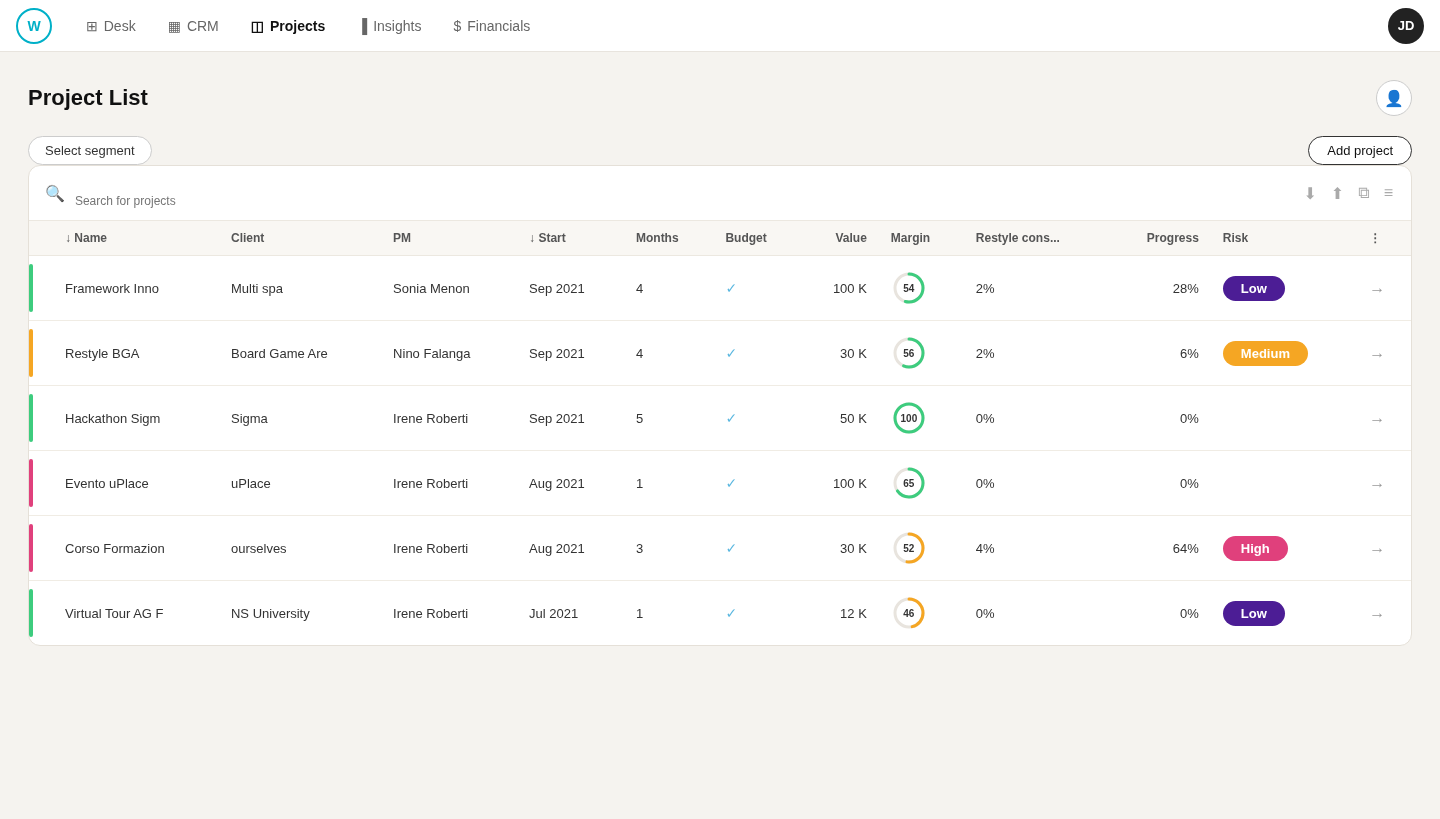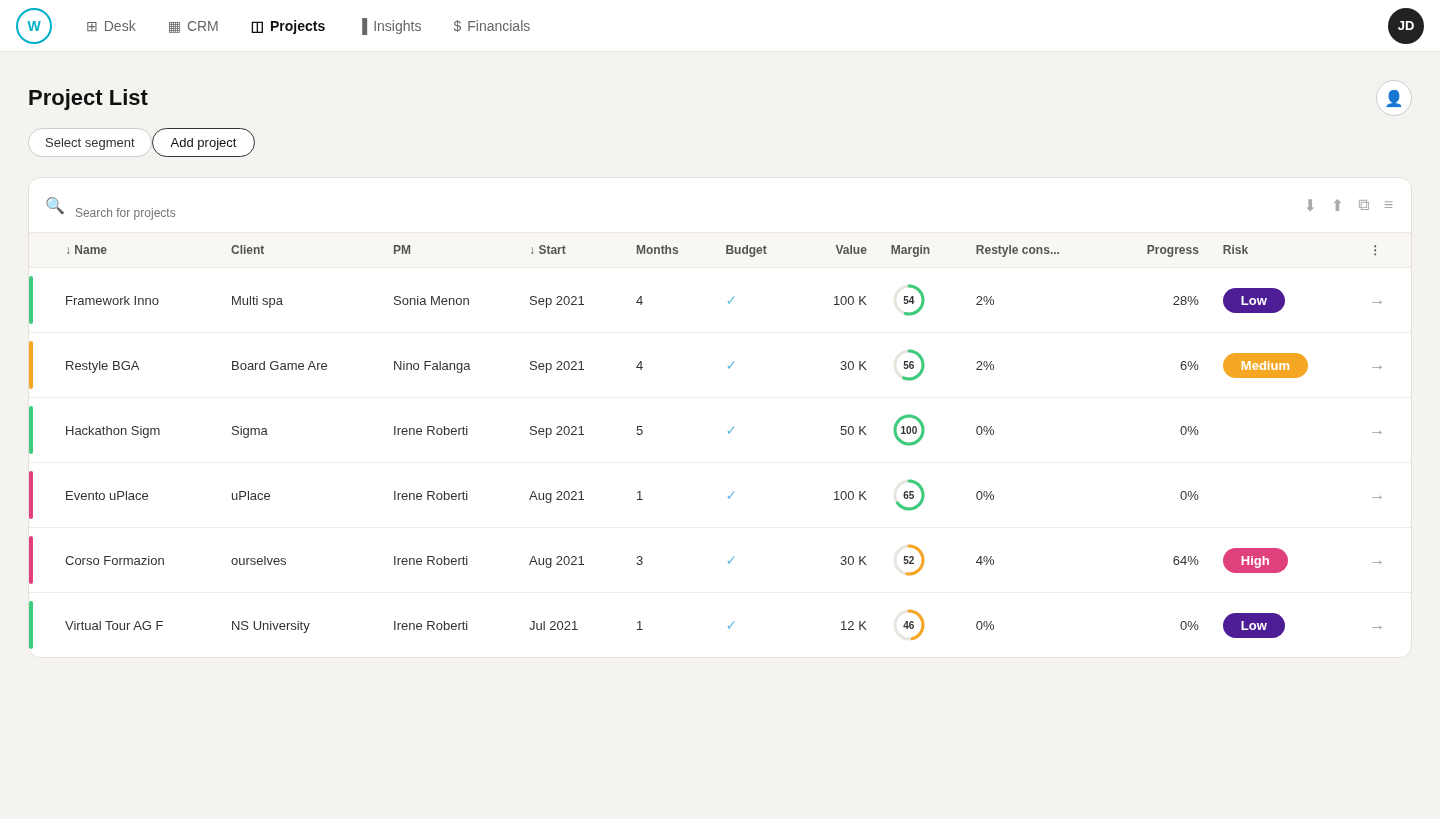--- a/index.html
+++ b/index.html
@@ -39,28 +39,28 @@
     .avatar {
       width: 36px; height: 36px;
       background: #222;
       border-radius: 50%;
       display: flex; align-items: center; justify-content: center;
       font-size: 13px; font-weight: 600; color: #fff;
     }
 
     
     .page { padding: 28px 28px 0; }
-    .page-header { display: flex; align-items: center; justify-content: space-between; margin-bottom: 12px; gap: 12px; }
+    .page-header { display: flex; align-items: center; justify-content: space-between; margin-bottom: 20px; gap: 12px; }
     .page-title { font-size: 22px; font-weight: 700; color: #111; }
     .page-icon-btn {
       width: 36px; height: 36px; border-radius: 50%; border: 1.5px solid #ccc;
       display: flex; align-items: center; justify-content: center;
       cursor: pointer; background: #fff; font-size: 16px;
     }
-    .toolbar { display: flex; margin-bottom: 20px; }
+    .toolbar { display: flex; justify-content: space-between; }
     .btn-segment {
       border: 1.5px solid #ccc; background: #fff;
       padding: 6px 16px; border-radius: 20px;
       font-size: 13px; cursor: pointer; color: #333;
     }
     .btn-add {
       border: 1.5px solid #333; background: #fff;
       padding: 6px 18px; border-radius: 20px;
       font-size: 13px; cursor: pointer; color: #111; font-weight: 500;
     }

